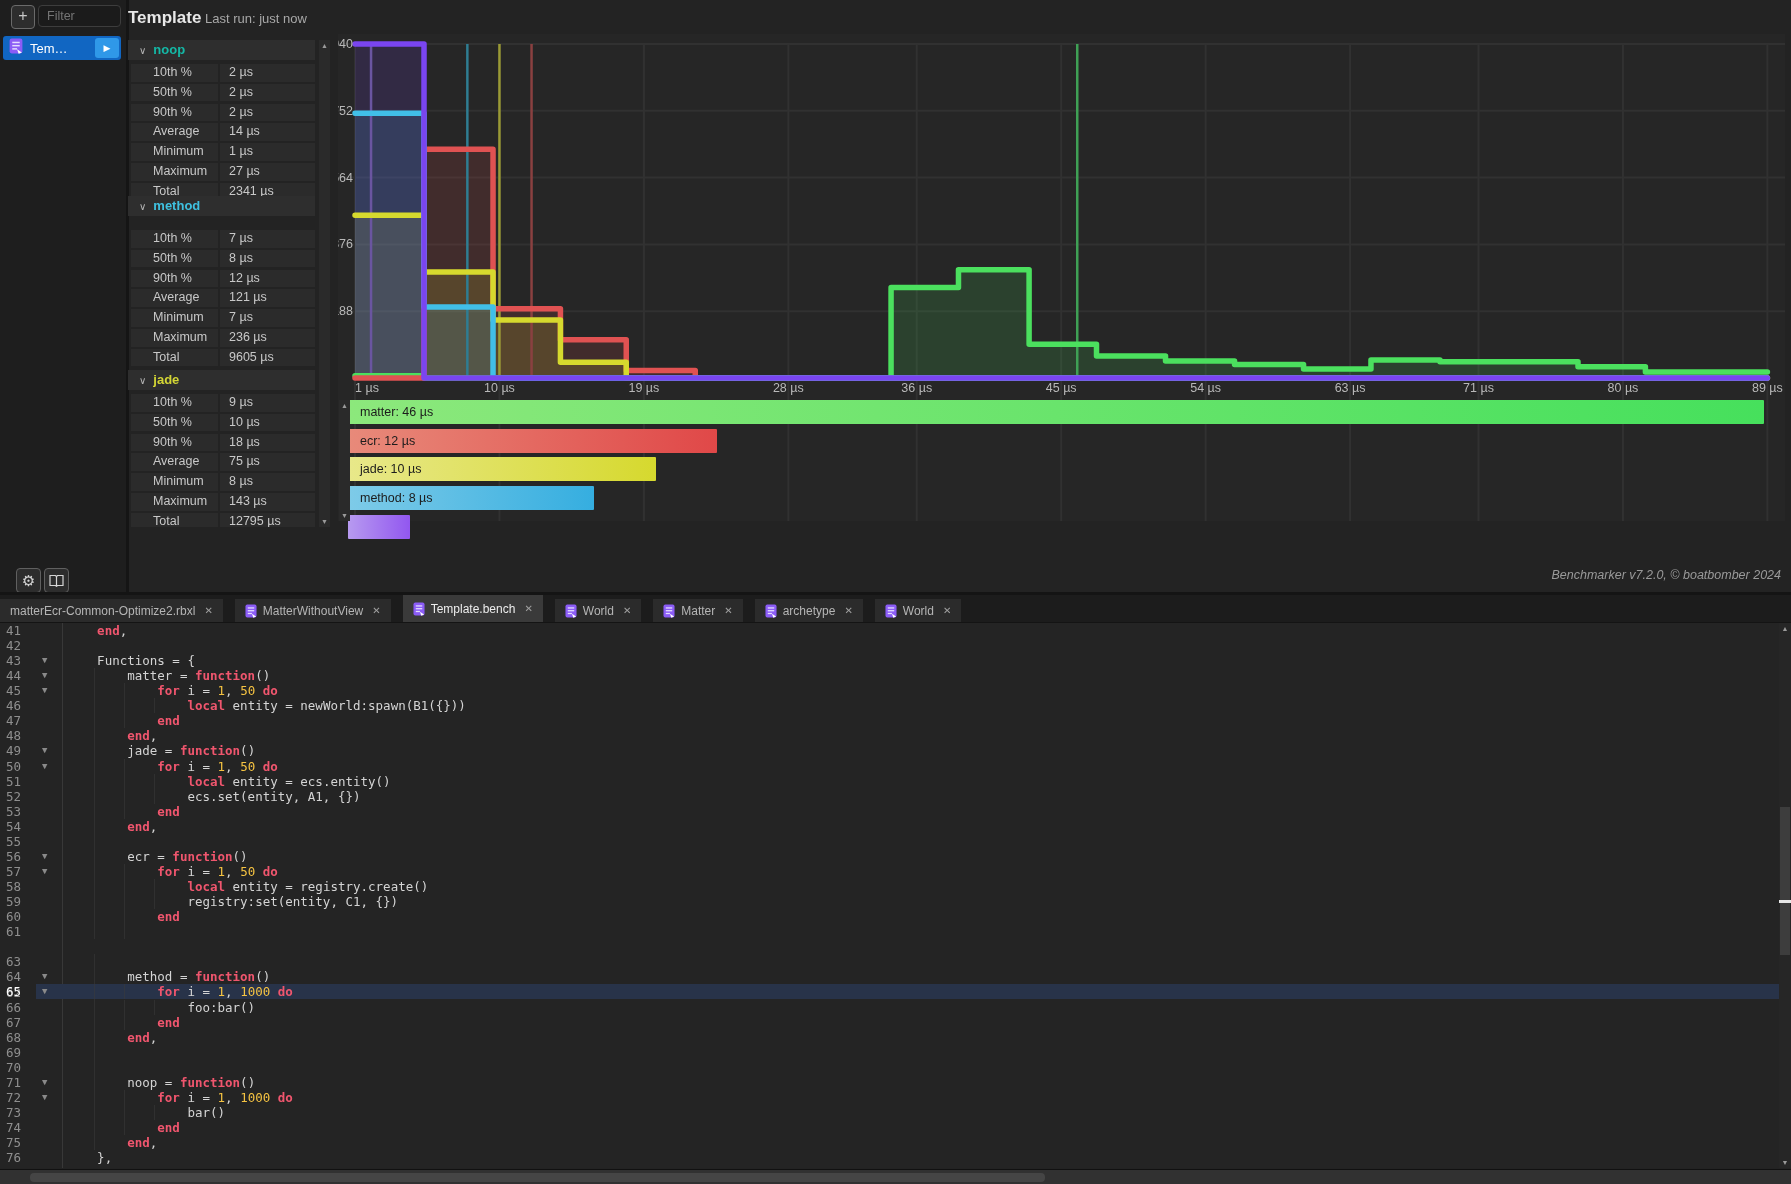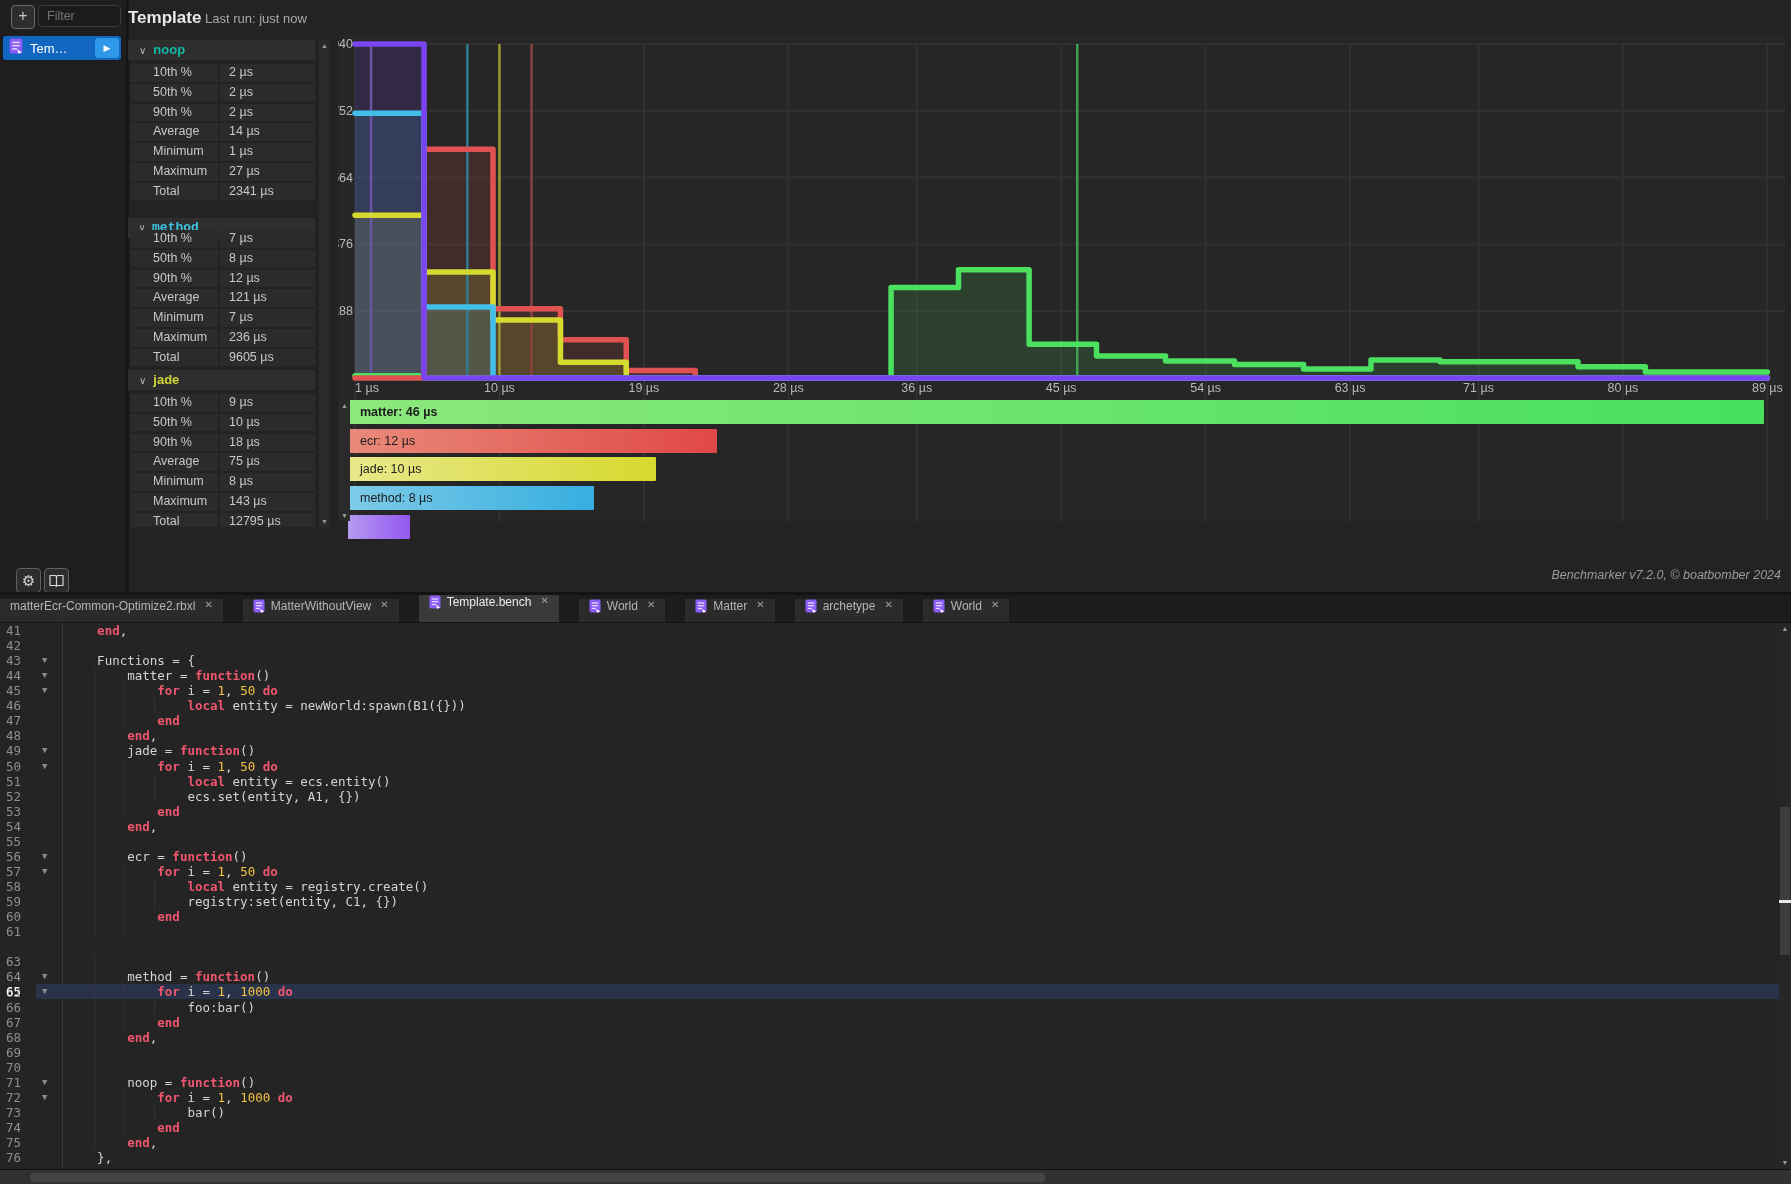--- a/index.html
+++ b/index.html
@@ -37,21 +37,21 @@
   .legend-bar{position:absolute;left:10px;height:24px;border-radius:1px;font-size:12.5px;
               color:#1c1c1c;line-height:24px;}
   .legend-bar span{margin-left:12px;}
   #legend-scroll{left:1px;top:366px;height:121px;}
   
   .tool-btn{width:23px;height:23px;background:#2d2d2d;border:1px solid #606060;border-radius:4px;
             display:flex;align-items:center;justify-content:center;color:#d6d6d6;}
   #credit{right:10px;top:568px;font-size:12.5px;font-style:italic;color:#9a9a9a;}
   
   #tabbar{left:0;top:595px;width:1791px;height:27px;background:#1c1c1c;display:flex;align-items:flex-end;}
-  .tab{height:23px;background:#2b2b2b;display:flex;align-items:flex-start;padding:0 10px;margin-right:20px;
+  .tab{height:23px;background:#2b2b2b;display:flex;align-items:center;padding:0 10px;margin-right:12px;
        font-size:12px;color:#b5b5b5;white-space:nowrap;}
   .tab.active{height:27px;background:#3a3a3a;color:#ececec;}
   .tab .x{margin-left:9px;font-size:10px;color:#a0a0a0;}
   .tab .sicon{margin-right:6px;display:inline-flex;}
   
   #editor{left:0;top:623px;width:1779px;height:545px;background:#242424;overflow:hidden;}
   .eline{position:absolute;left:0;width:100%;height:15.06px;font-family:"DejaVu Sans Mono",monospace;
          font-size:12.5px;line-height:15.06px;white-space:pre;}
   .eline .num{position:absolute;left:6px;width:28px;text-align:left;color:#8f8f8f;}
   .eline .fold{position:absolute;left:42px;color:#8a8a8a;font-size:9px;}
@@ -115,21 +115,21 @@
         <div class="c2">1 µs</div>
       </div>
       <div class="srow" style="top: 123px;">
         <div class="c1">Maximum</div>
         <div class="c2">27 µs</div>
       </div>
       <div class="srow" style="top: 142.8px;">
         <div class="c1">Total</div>
         <div class="c2">2341 µs</div>
       </div>
-      <div class="sec-head" style="top: 178px; font-family: Liberation Mono, monospace;"><span class="chev">∨</span><span style="color:#3fc1e0">method</span></div>
+      <div class="sec-head" style="top: 156px;"><span class="chev">∨</span><span style="color:#3fc1e0">method</span></div>
       <div class="srow" style="top: 190px;">
         <div class="c1">10th %</div>
         <div class="c2">7 µs</div>
       </div>
       <div class="srow" style="top: 209.8px;">
         <div class="c1">50th %</div>
         <div class="c2">8 µs</div>
       </div>
       <div class="srow" style="top: 229.6px;">
         <div class="c1">90th %</div>
@@ -230,21 +230,21 @@
         <text x="450.35" y="358" fill="#b8b8b8" font-size="12.5" text-anchor="middle">28 µs</text>
         <text x="578.75" y="358" fill="#b8b8b8" font-size="12.5" text-anchor="middle">36 µs</text>
         <text x="723.2" y="358" fill="#b8b8b8" font-size="12.5" text-anchor="middle">45 µs</text>
         <text x="867.6500000000001" y="358" fill="#b8b8b8" font-size="12.5" text-anchor="middle">54 µs</text>
         <text x="1012.1" y="358" fill="#b8b8b8" font-size="12.5" text-anchor="middle">63 µs</text>
         <text x="1140.5" y="358" fill="#b8b8b8" font-size="12.5" text-anchor="middle">71 µs</text>
         <text x="1284.95" y="358" fill="#b8b8b8" font-size="12.5" text-anchor="middle">80 µs</text>
         <text x="1429.4" y="358" fill="#b8b8b8" font-size="12.5" text-anchor="middle">89 µs</text>
       </svg>
     <div id="legend">
-        <div class="legend-bar" style="top: 366px; width: 1416px; background: linear-gradient(90deg, rgb(140, 232, 124), rgb(70, 224, 92)); font-weight: bold;"><span>matter: 46 µs</span></div>
+        <div class="legend-bar" style="top: 366px; width: 1416px; background: linear-gradient(90deg, rgb(140, 232, 124), rgb(70, 224, 92));"><span>matter: 46 µs</span></div>
         <div class="legend-bar" style="top: 394.65px; width: 369px; background: linear-gradient(90deg, rgb(232, 138, 122), rgb(224, 72, 72));"><span>ecr: 12 µs</span></div>
         <div class="legend-bar" style="top: 423.3px; width: 308px; background: linear-gradient(90deg, rgb(232, 232, 138), rgb(214, 217, 46));"><span>jade: 10 µs</span></div>
         <div class="legend-bar" style="top: 451.95px; width: 246px; background: linear-gradient(90deg, rgb(126, 203, 232), rgb(53, 174, 224));"><span>method: 8 µs</span></div>
         <div class="legend-bar" style="top: 480.6px; width: 62px; background: linear-gradient(90deg, rgb(183, 154, 240), rgb(146, 87, 240));"><span></span></div>
       </div>
     <div id="legend-scroll" class="vscroll abs">
       <div class="up">▲</div>
       <div class="dn">▼</div>
     </div>
   </div>

